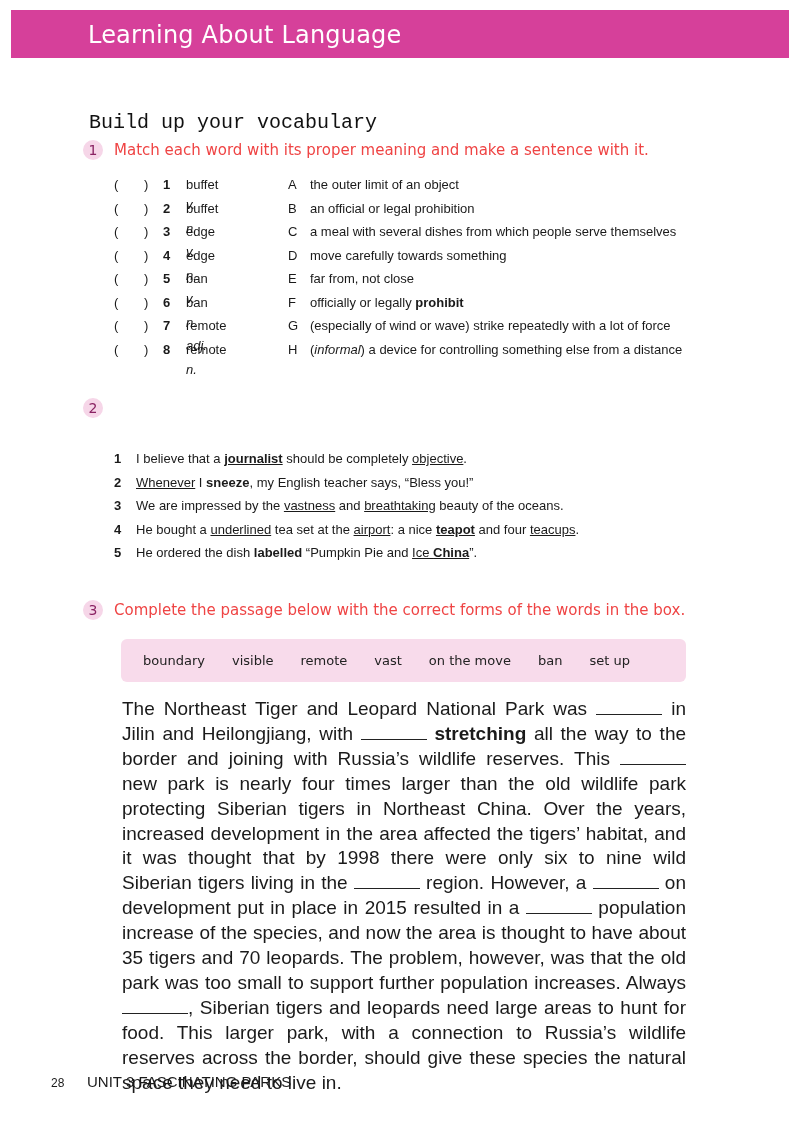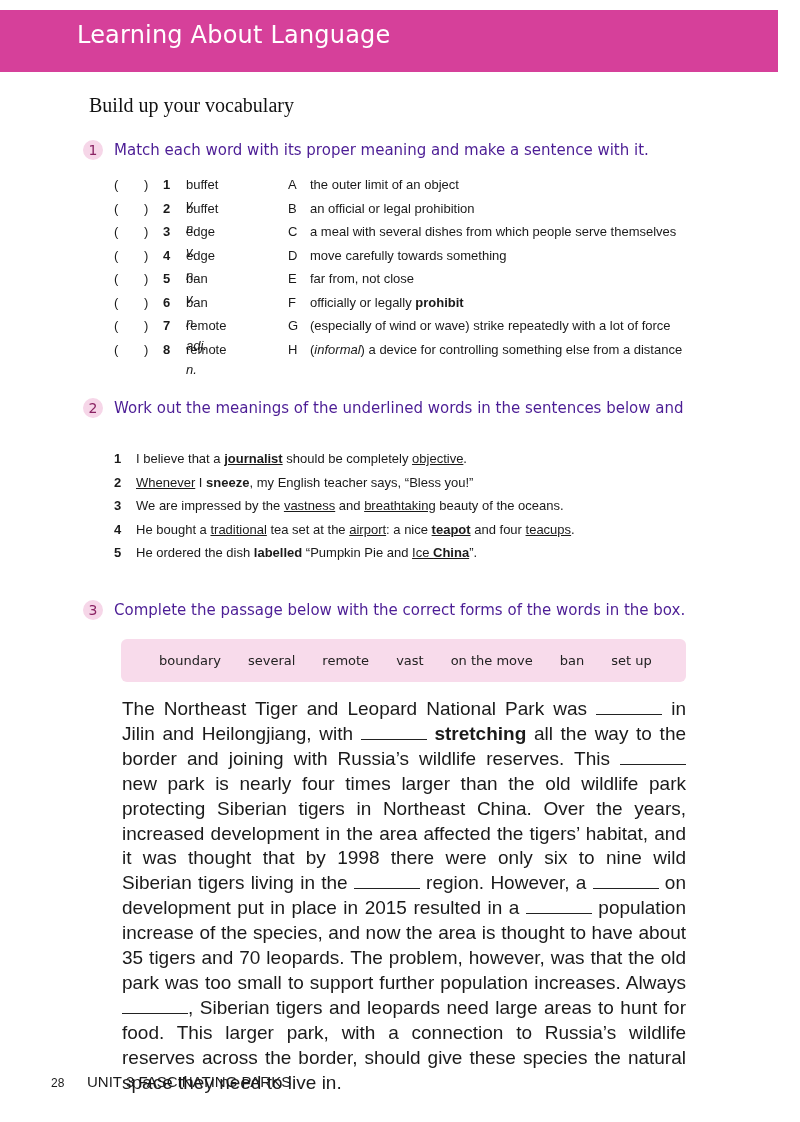--- a/index.html
+++ b/index.html
@@ -1,52 +1,52 @@
 <!DOCTYPE html>
 <html><head>
 <meta charset="utf-8">
 <style>
   html, body { margin: 0; padding: 0; background: #ffffff; }
   body { width: 800px; height: 1122px; position: relative; overflow: hidden;
          font-family: "Liberation Sans", sans-serif; color: #1a1a1a; }
 
-  .banner { position: absolute; left: 0; top: 10px; width: 778px; height: 62px;
+  .banner { position: absolute; left: 11px; top: 10px; width: 778px; height: 48px;
             background: #d6409a; }
   .banner-title { position: absolute; left: 77px; top: 11px; font-family: "DejaVu Sans", sans-serif;
                   font-size: 24px; color: #ffffff; letter-spacing: 0.2px; }
 
-  .subtitle { position: absolute; left: 89px; top: 94px; font-family: Liberation Serif, serif;
+  .subtitle { position: absolute; left: 89px; top: 111px; font-family: Liberation Mono, monospace;
               font-size: 20px; color: #111; }
 
   .task-head { position: absolute; left: 83px; display: flex; align-items: flex-start; }
   .task-num { width: 20px; height: 20px; border-radius: 50%; background: #f6d6e8; color: #8a2363;
               font-family: "DejaVu Sans", sans-serif; font-size: 14px; line-height: 20px; text-align: center;
               margin-right: 11px; margin-top: -1px; }
-  .task-text { font-family: "DejaVu Sans", sans-serif; font-size: 15px; color: #4c1d95; line-height: 19px; }
+  .task-text { font-family: "DejaVu Sans", sans-serif; font-size: 15px; color: #ef4444; line-height: 19px; }
 
   .match-table { position: absolute; left: 114px; top: 175px; font-size: 13px; }
   .match-row { position: relative; height: 23.5px; line-height: 20px; }
   .m-open { position: absolute; left: 0; }
   .m-close { position: absolute; left: 30px; }
   .m-num { position: absolute; left: 49px; font-weight: bold; }
   .m-word { position: absolute; left: 72px; }
   .m-letter { position: absolute; left: 174px; }
   .m-def { position: absolute; left: 196px; white-space: nowrap; }
   i { font-style: italic; }
   b { font-weight: bold; }
   u { text-decoration: underline; }
 
   .sent-list { position: absolute; left: 114px; top: 449px; font-size: 13px; }
   .sent-row { position: relative; height: 23.5px; line-height: 20px; }
   .s-num { position: absolute; left: 0; font-weight: bold; }
   .s-text { position: absolute; left: 22px; white-space: nowrap; }
 
   .word-box { position: absolute; left: 121px; top: 639px; width: 565px; height: 43px;
               background: #f8dbeb; border-radius: 6px; display: flex; align-items: center;
-              padding-left: 38px; box-sizing: border-box; }
+              padding-left: 22px; box-sizing: border-box; }
   .word-box span { font-family: "DejaVu Sans", sans-serif; font-size: 13px; color: #222; margin-right: 27px; }
 
   .passage { position: absolute; left: 122px; top: 697px; width: 564px; font-size: 19px;
              line-height: 24.9px; text-align: justify; }
   .blank { display: inline-block; width: 66px; border-bottom: 1px solid #222; height: 12px; vertical-align: baseline; }
 
   .footer { position: absolute; left: 51px; top: 1064px; font-size: 12px; }
   .footer .page { display: inline-block; width: 36px; margin-top: 12px; }
   .footer .unit { font-size: 15px; }
 </style>
@@ -127,55 +127,55 @@
       <span class="m-num">8</span>
       <span class="m-word"><span>remote</span> <i>n.</i></span>
       <span class="m-letter">H</span>
       <span class="m-def"><span>(</span><i>informal</i><span>) a device for controlling something else from a distance</span></span>
     </div>
   </div>
 
 <div class="task-head" style="top:399px;">
   <div class="task-num">2</div>
   <div class="task-text">
-    <span>Work out the meanings of the underlined words in the sentences below and</span><br>
+    <br>
   </div>
 </div>
 
 <div class="sent-list">
   <div class="sent-row">
     <span class="s-num">1</span>
     <span class="s-text"><span>I believe that a </span><b><u>journalist</u></b><span> should be completely </span><u>objective</u><span>.</span></span>
   </div>
   <div class="sent-row">
     <span class="s-num">2</span>
     <span class="s-text"><u>Whenever</u><span> I </span><b>sneeze</b><span>, my English teacher says, “Bless you!”</span></span>
   </div>
   <div class="sent-row">
     <span class="s-num">3</span>
     <span class="s-text"><span>We are impressed by the </span><u>vastness</u><span> and </span><u>breathtaking</u><span> beauty of the oceans.</span></span>
   </div>
   <div class="sent-row">
     <span class="s-num">4</span>
-    <span class="s-text"><span>He bought a </span><u>traditional</u><span> tea set at the </span><u>airport</u><span>: a nice </span><b><u>teapot</u></b><span> and four </span><u>teacups</u><span>.</span></span>
+    <span class="s-text"><span>He bought a </span><u>underlined</u><span> tea set at the </span><u>airport</u><span>: a nice </span><b><u>teapot</u></b><span> and four </span><u>teacups</u><span>.</span></span>
   </div>
   <div class="sent-row">
     <span class="s-num">5</span>
     <span class="s-text"><span>He ordered the dish </span><b>labelled</b><span> “Pumpkin Pie and </span><u>Ice </u><b><u>China</u></b><span>”.</span></span>
   </div>
 </div>
 
 <div class="task-head" style="top:601px;">
   <div class="task-num">3</div>
   <div class="task-text">Complete the passage below with the correct forms of the words in the box.</div>
 </div>
 
 <div class="word-box">
   <span>boundary</span>
-  <span>several</span>
+  <span>visible</span>
   <span>remote</span>
   <span>vast</span>
   <span>on the move</span>
   <span>ban</span>
   <span>set up</span>
 </div>
 
 <div class="passage"><span>The Northeast Tiger and Leopard National Park was </span><span class="blank"></span><span> in Jilin and Heilongjiang, with </span><span class="blank"></span> <b>stretching</b><span> all the way to the border and joining with Russia’s wildlife reserves. This </span><span class="blank"></span><span> new park is nearly four times larger than the old wildlife park protecting Siberian tigers in Northeast China. Over the years, increased development in the area affected the tigers’ habitat, and it was thought that by 1998 there were only six to nine wild Siberian tigers living in the </span><span class="blank"></span><span> region. However, a </span><span class="blank"></span><span> on development put in place in 2015 resulted in a </span><span class="blank"></span><span> population increase of the species, and now the area is thought to have about 35 tigers and 70 leopards. The problem, however, was that the old park was too small to support further population increases. Always </span><span class="blank"></span><span>, Siberian tigers and leopards need large areas to hunt for food. This larger park, with a connection to Russia’s wildlife reserves across the border, should give these species the natural space they need to live in.</span></div>
 
 <div class="footer">

